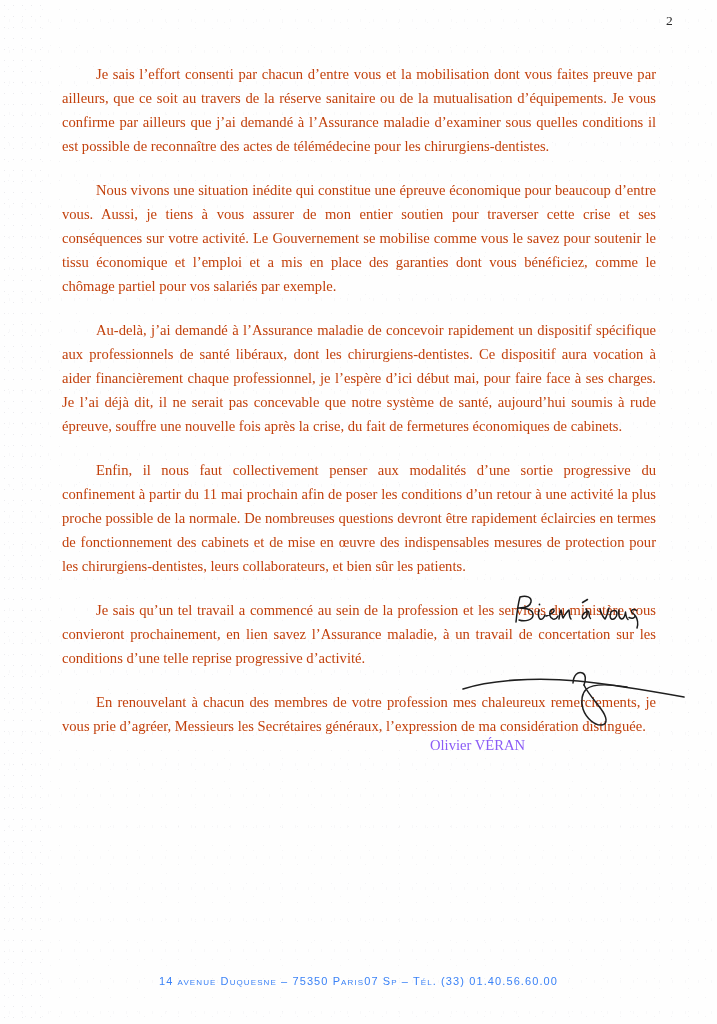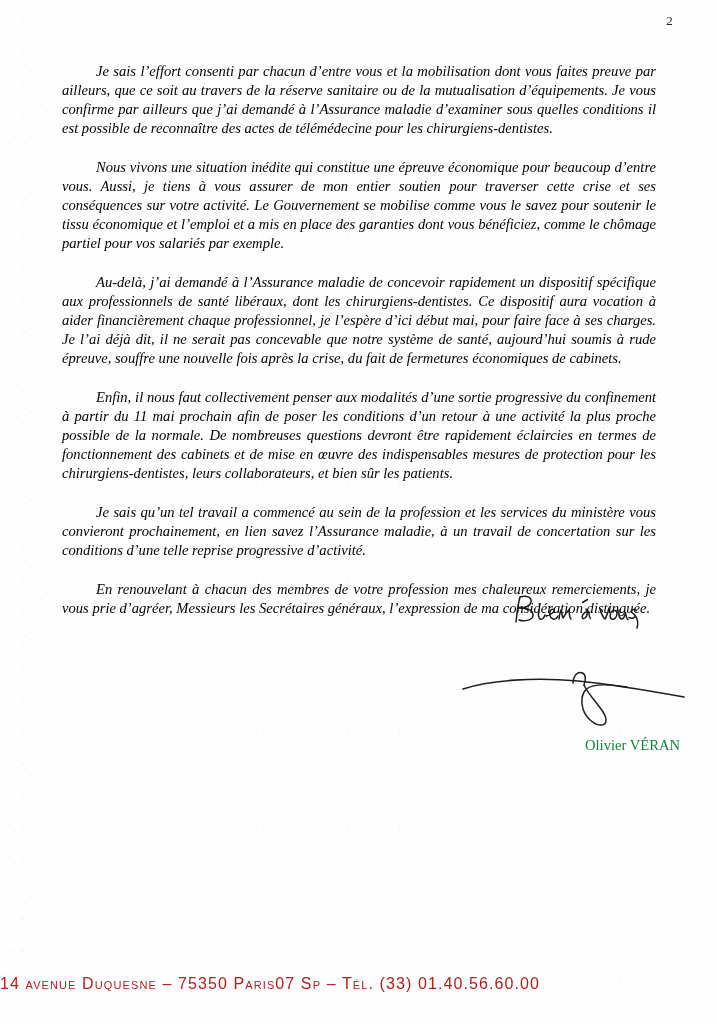--- a/index.html
+++ b/index.html
@@ -60,24 +60,23 @@
     left: 62px;
     top: 62px;
     width: 594px;
   }
 
   .para {
     margin: 0 0 20px 0;
     text-align: justify;
     text-justify: inter-word;
     font-size: 14.6px;
-    line-height: 19px;
+    line-height: 24px;
     text-indent: 34px;
-    color: #000000;
-    font-style: italic;
+    color: #c2410c;
     -webkit-font-smoothing: antialiased;
   }
   .para:last-child { margin-bottom: 12px; }
 
   .signature-block {
     position: absolute;
     left: 430px;
     top: 586px;
     width: 250px;
     height: 180px;
@@ -99,37 +98,37 @@
     width: 228px;
     height: 66px;
   }
   .signature-stroke svg { display: block; width: 100%; height: 100%; }
 
   .signer-name {
     position: absolute;
     left: 0;
     top: 150px;
     width: 250px;
-    text-align: right;
+    text-align: left;
     font-size: 14.6px;
     line-height: 18px;
-    color: #15803d;
+    color: #8b5cf6;
   }
 
   .footer {
     position: absolute;
     left: 0;
     right: 0;
     top: 975px;
-    text-align: left;
+    text-align: center;
     font-family: "Liberation Sans", "DejaVu Sans", sans-serif;
-    font-size: 16px;
+    font-size: 11px;
     font-variant: small-caps;
     letter-spacing: 1.1px;
-    color: #b91c1c;
+    color: #3b82f6;
     white-space: nowrap;
   }
 </style>
 </head>
 <body>
 
 <div class="page">
 
   <div class="scan-noise"></div>
   <div class="scan-noise-edge"></div>

